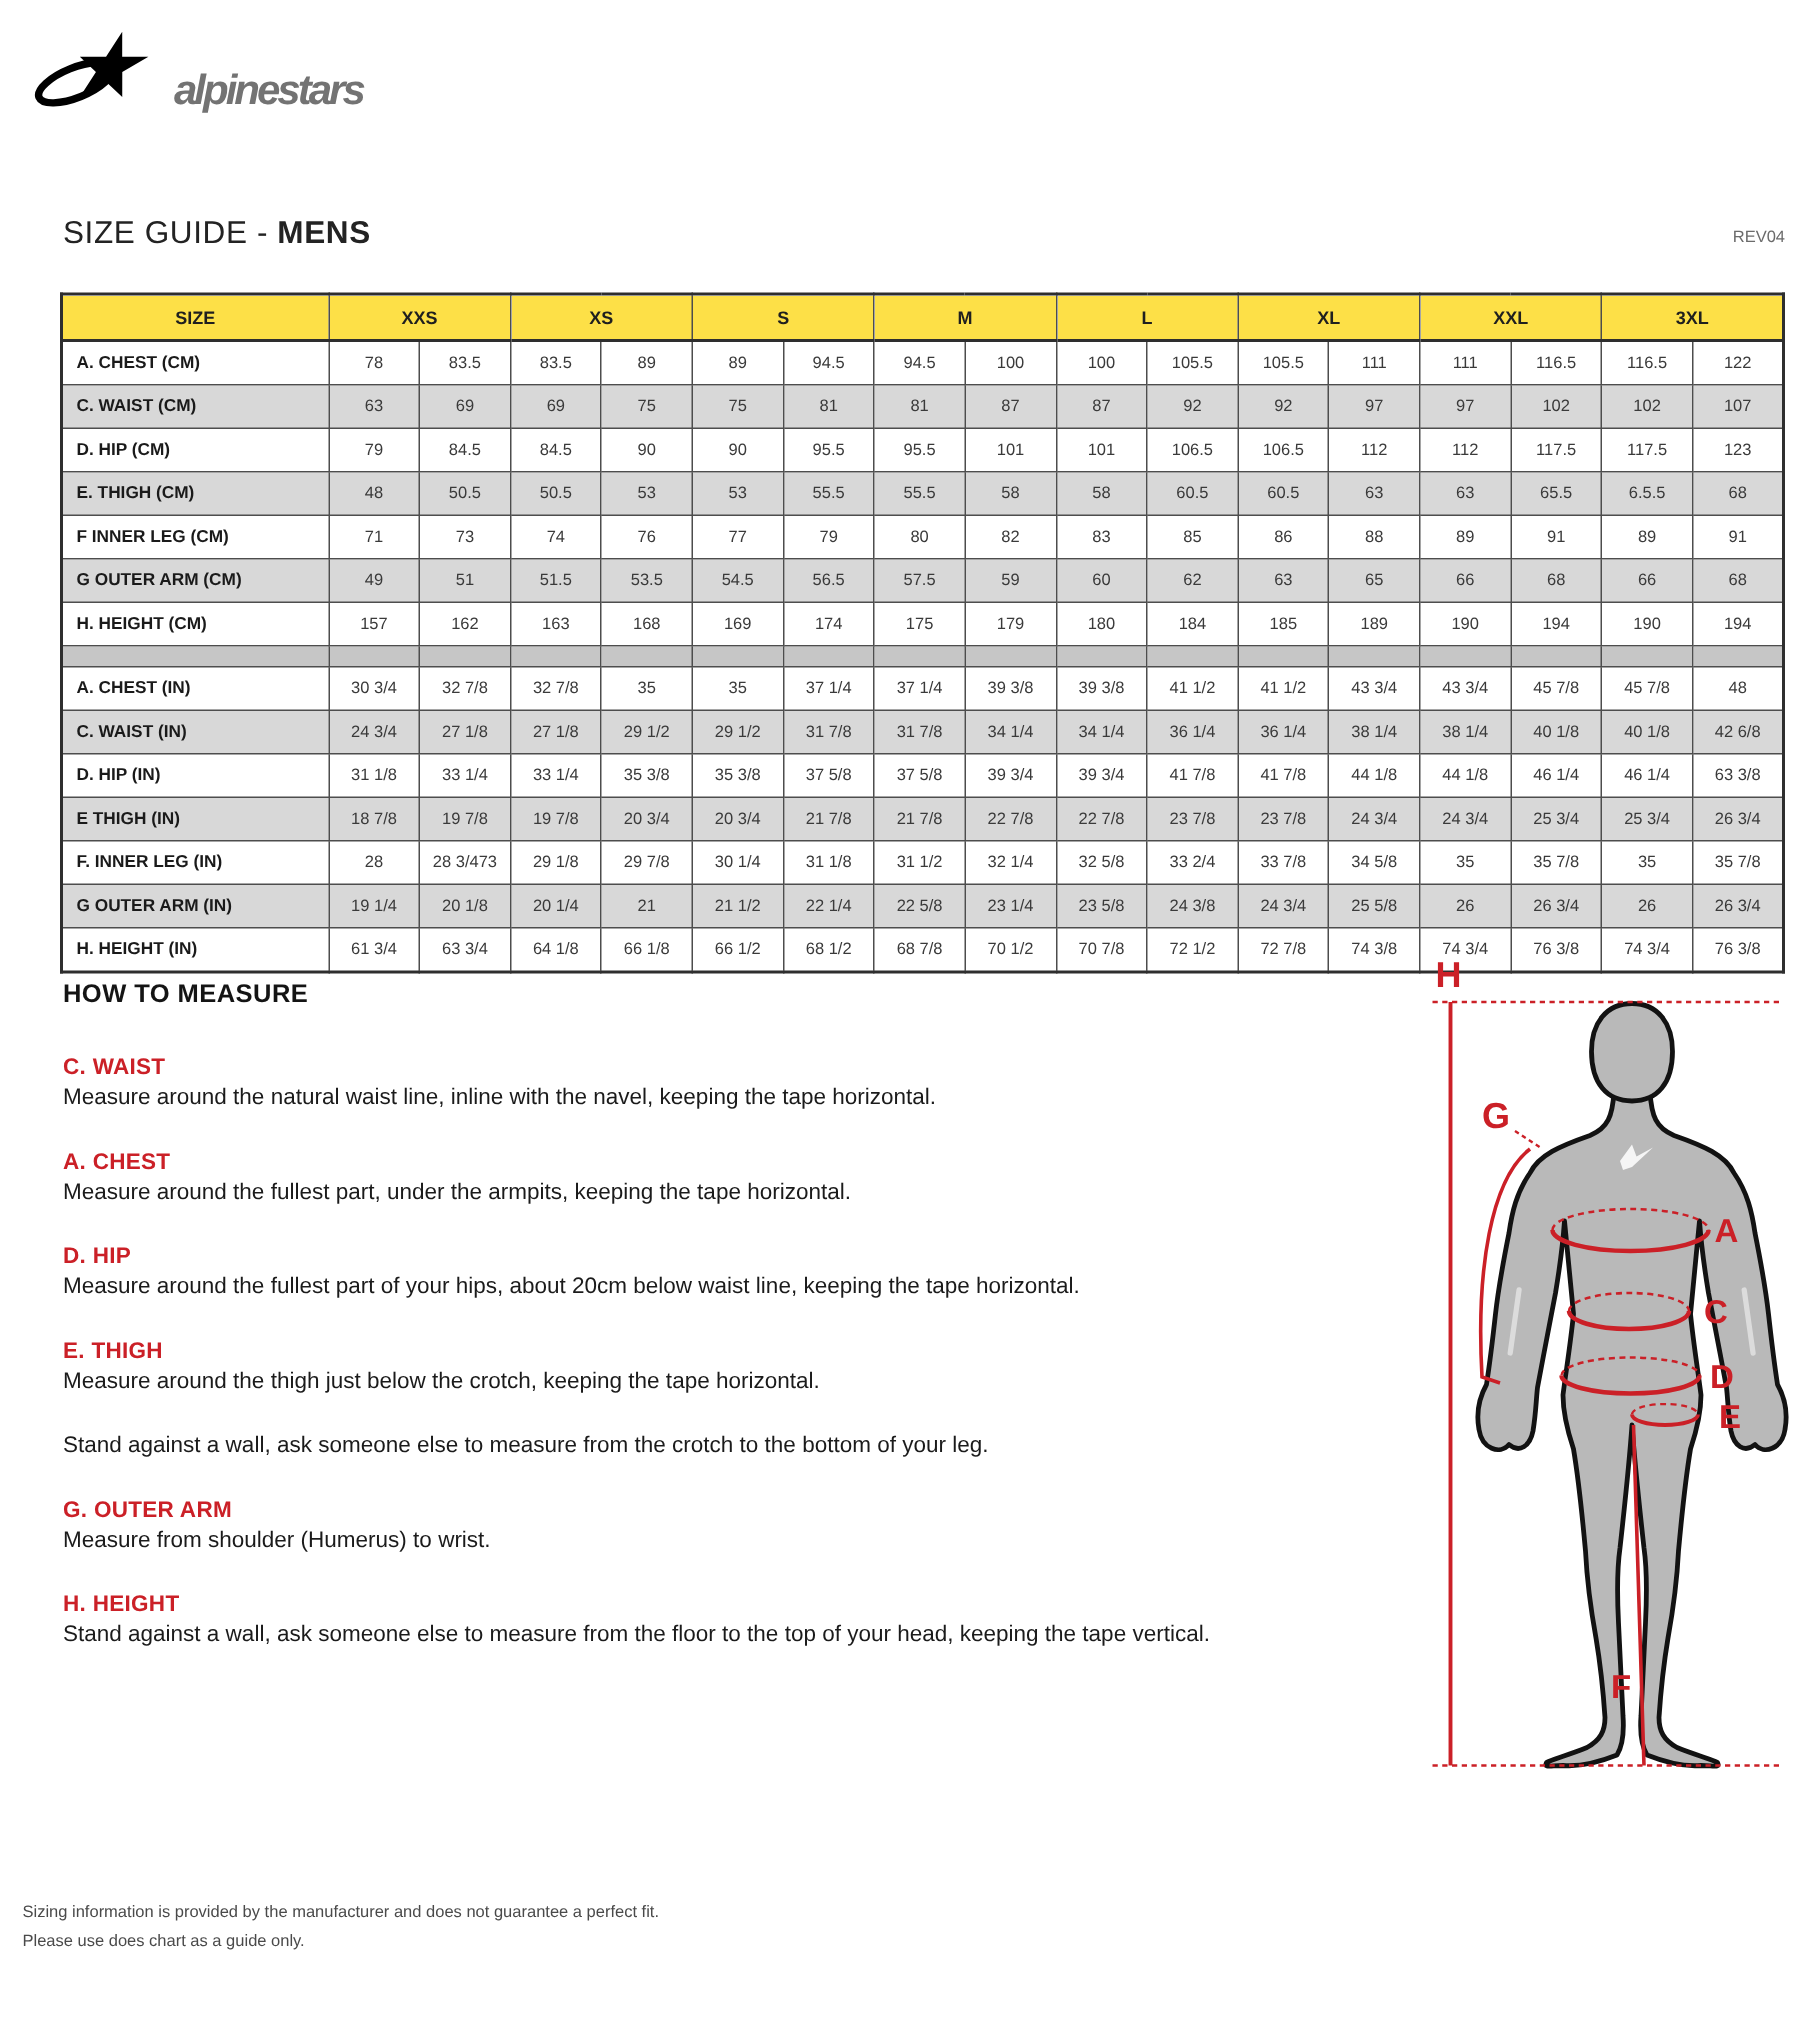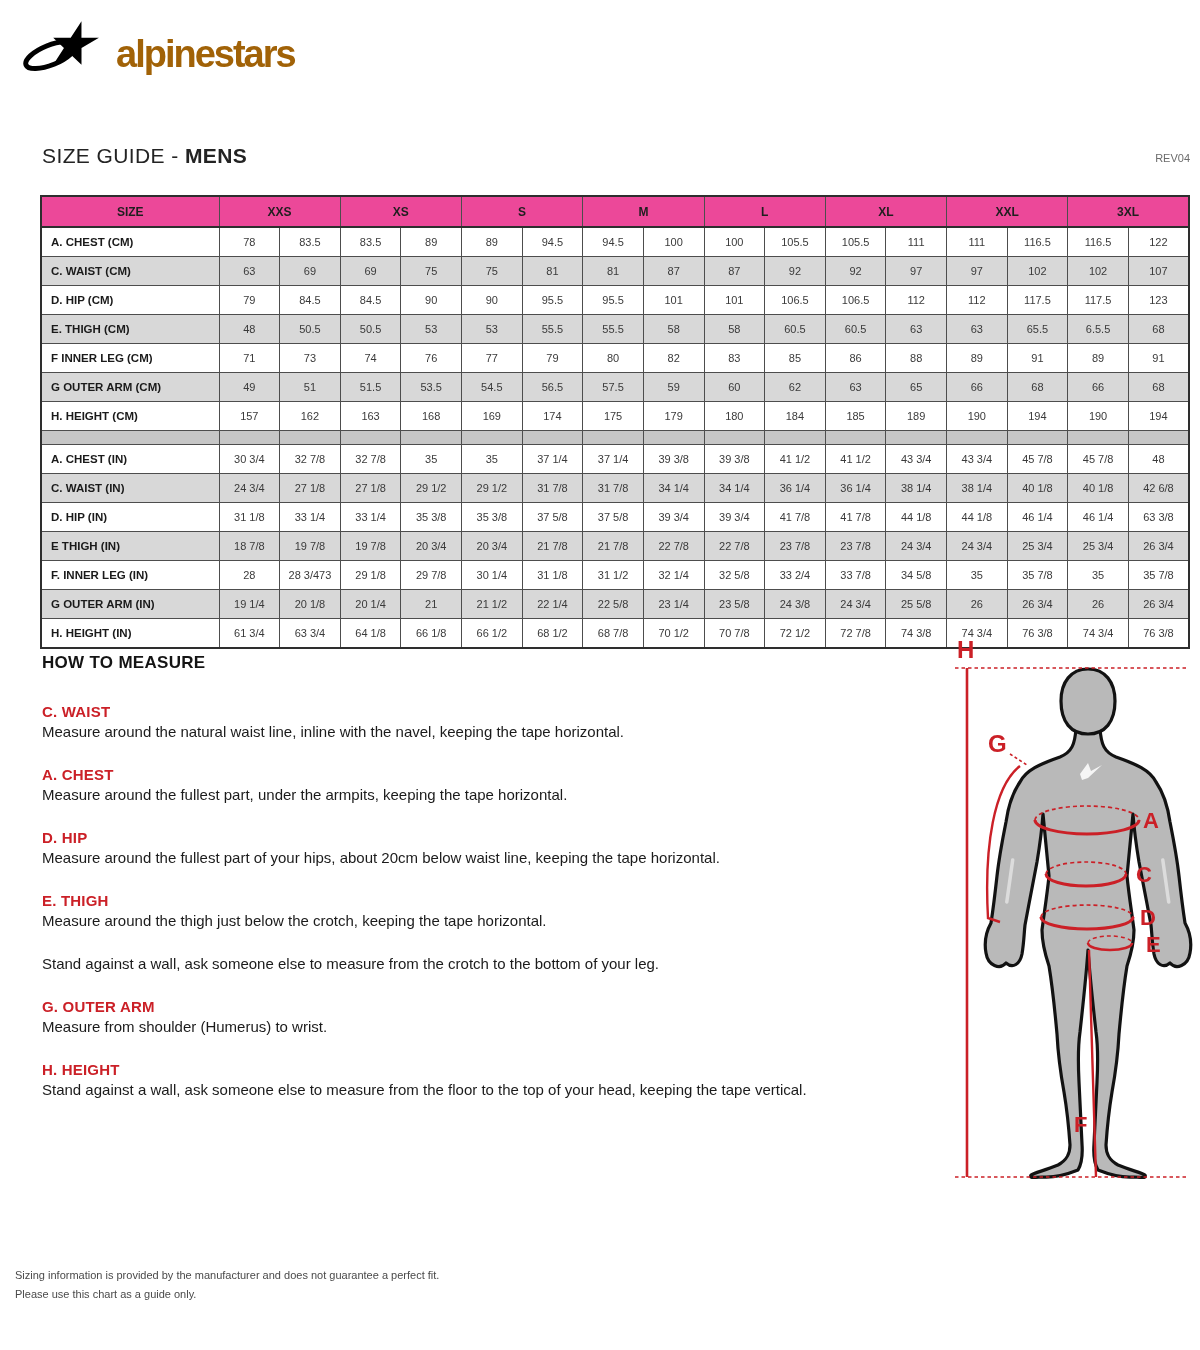--- a/index.html
+++ b/index.html
@@ -2,32 +2,32 @@
 <html><head>
 <meta charset="utf-8">
 <style>
   html,body{margin:0;padding:0;background:#fff;}
   body{width:1200px;height:1350px;position:relative;font-family:"Liberation Sans",sans-serif;overflow:hidden;}
   .page{position:absolute;inset:0;}
 
   
   .brand{position:absolute;left:22px;top:8px;display:flex;align-items:flex-end;}
   .brand svg{width:92px;height:78px;display:block;}
-  .logo-text{font-size:38px;font-weight:bold;letter-spacing:-2px;color:#a16207;padding-bottom:10px;margin-left:2px;}
+  .logo-text{font-size:28px;font-weight:bold;font-style:italic;letter-spacing:-2px;color:#737373;padding-bottom:10px;margin-left:2px;}
 
   
   .title-row{position:absolute;left:42px;width:1148px;top:144px;display:flex;justify-content:space-between;align-items:flex-end;}
   .title-row h1{margin:0;font-size:21px;font-weight:normal;color:#232323;letter-spacing:.4px;}
   .title-row h1 b{font-weight:bold;}
   .rev{font-size:11px;color:#6b6b6b;padding-bottom:4px;}
 
   
   table{position:absolute;left:40px;top:195px;width:1150px;border-collapse:collapse;table-layout:fixed;border:2px solid #2e2e2e;}
   th,td{border:1px solid #4d4d4d;font-size:11px;color:#3a3a3a;text-align:center;padding:0;height:28px;overflow:hidden;white-space:nowrap;}
-  thead th{background:#ec4899;height:29px;font-size:12px;color:#1f1f1f;border-bottom:2px solid #2e2e2e;}
+  thead th{background:#fde047;height:29px;font-size:12px;color:#1f1f1f;border-bottom:2px solid #2e2e2e;}
   tbody th.row-label{text-align:left;padding-left:9px;font-size:11.5px;color:#1a1a1a;}
   tr.plain{background:#ffffff;}
   tr.shade{background:#d8d8d8;}
   tr.sep td{height:13px;background:#c6c6c6;}
 
   
   .howto{position:absolute;left:42px;top:653px;width:900px;}
   .howto h2{margin:0 0 30px 0;font-size:17px;color:#141414;letter-spacing:.3px;}
   .measure-item{margin-bottom:26px;}
   .measure-item h3{margin:0 0 3px 0;font-size:15px;color:#cb2027;letter-spacing:.2px;}
@@ -496,16 +496,16 @@
     <path d="M 158,313 A 22,7 0 0 1 202,313" fill="none" stroke="#cb2027" stroke-width="1.5" stroke-dasharray="4,3"></path>
     <path d="M 158,313 A 22,7 0 0 0 202,313" fill="none" stroke="#cb2027" stroke-width="2.6"></path>
     <text x="216" y="322" font-size="22" font-weight="bold" fill="#cb2027">E</text>
 
     <line x1="159" y1="320" x2="166" y2="547" stroke="#cb2027" stroke-width="2.4"></line>
     <text x="144" y="502" font-size="22" font-weight="bold" fill="#cb2027">F</text>
   </svg>
 
   <footer>
     <div>Sizing information is provided by the manufacturer and does not guarantee a perfect fit.</div>
-    <div>Please use this chart as a guide only.</div>
+    <div>Please use does chart as a guide only.</div>
   </footer>
 
 </div>
 
 </body></html>

